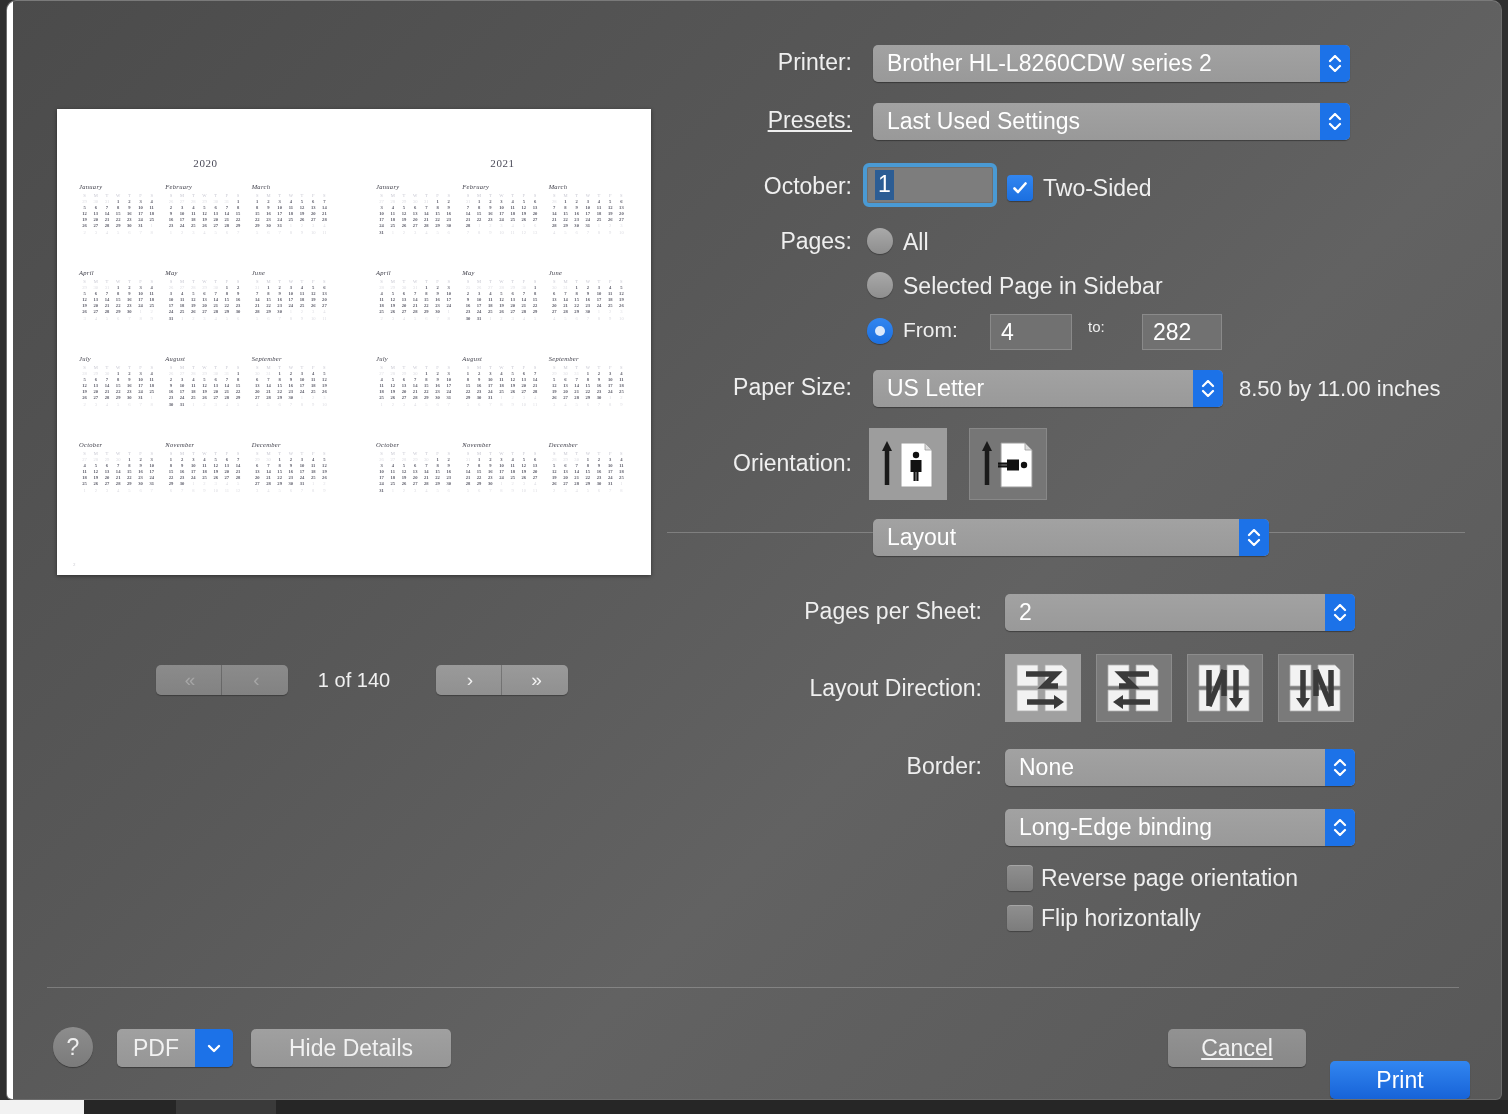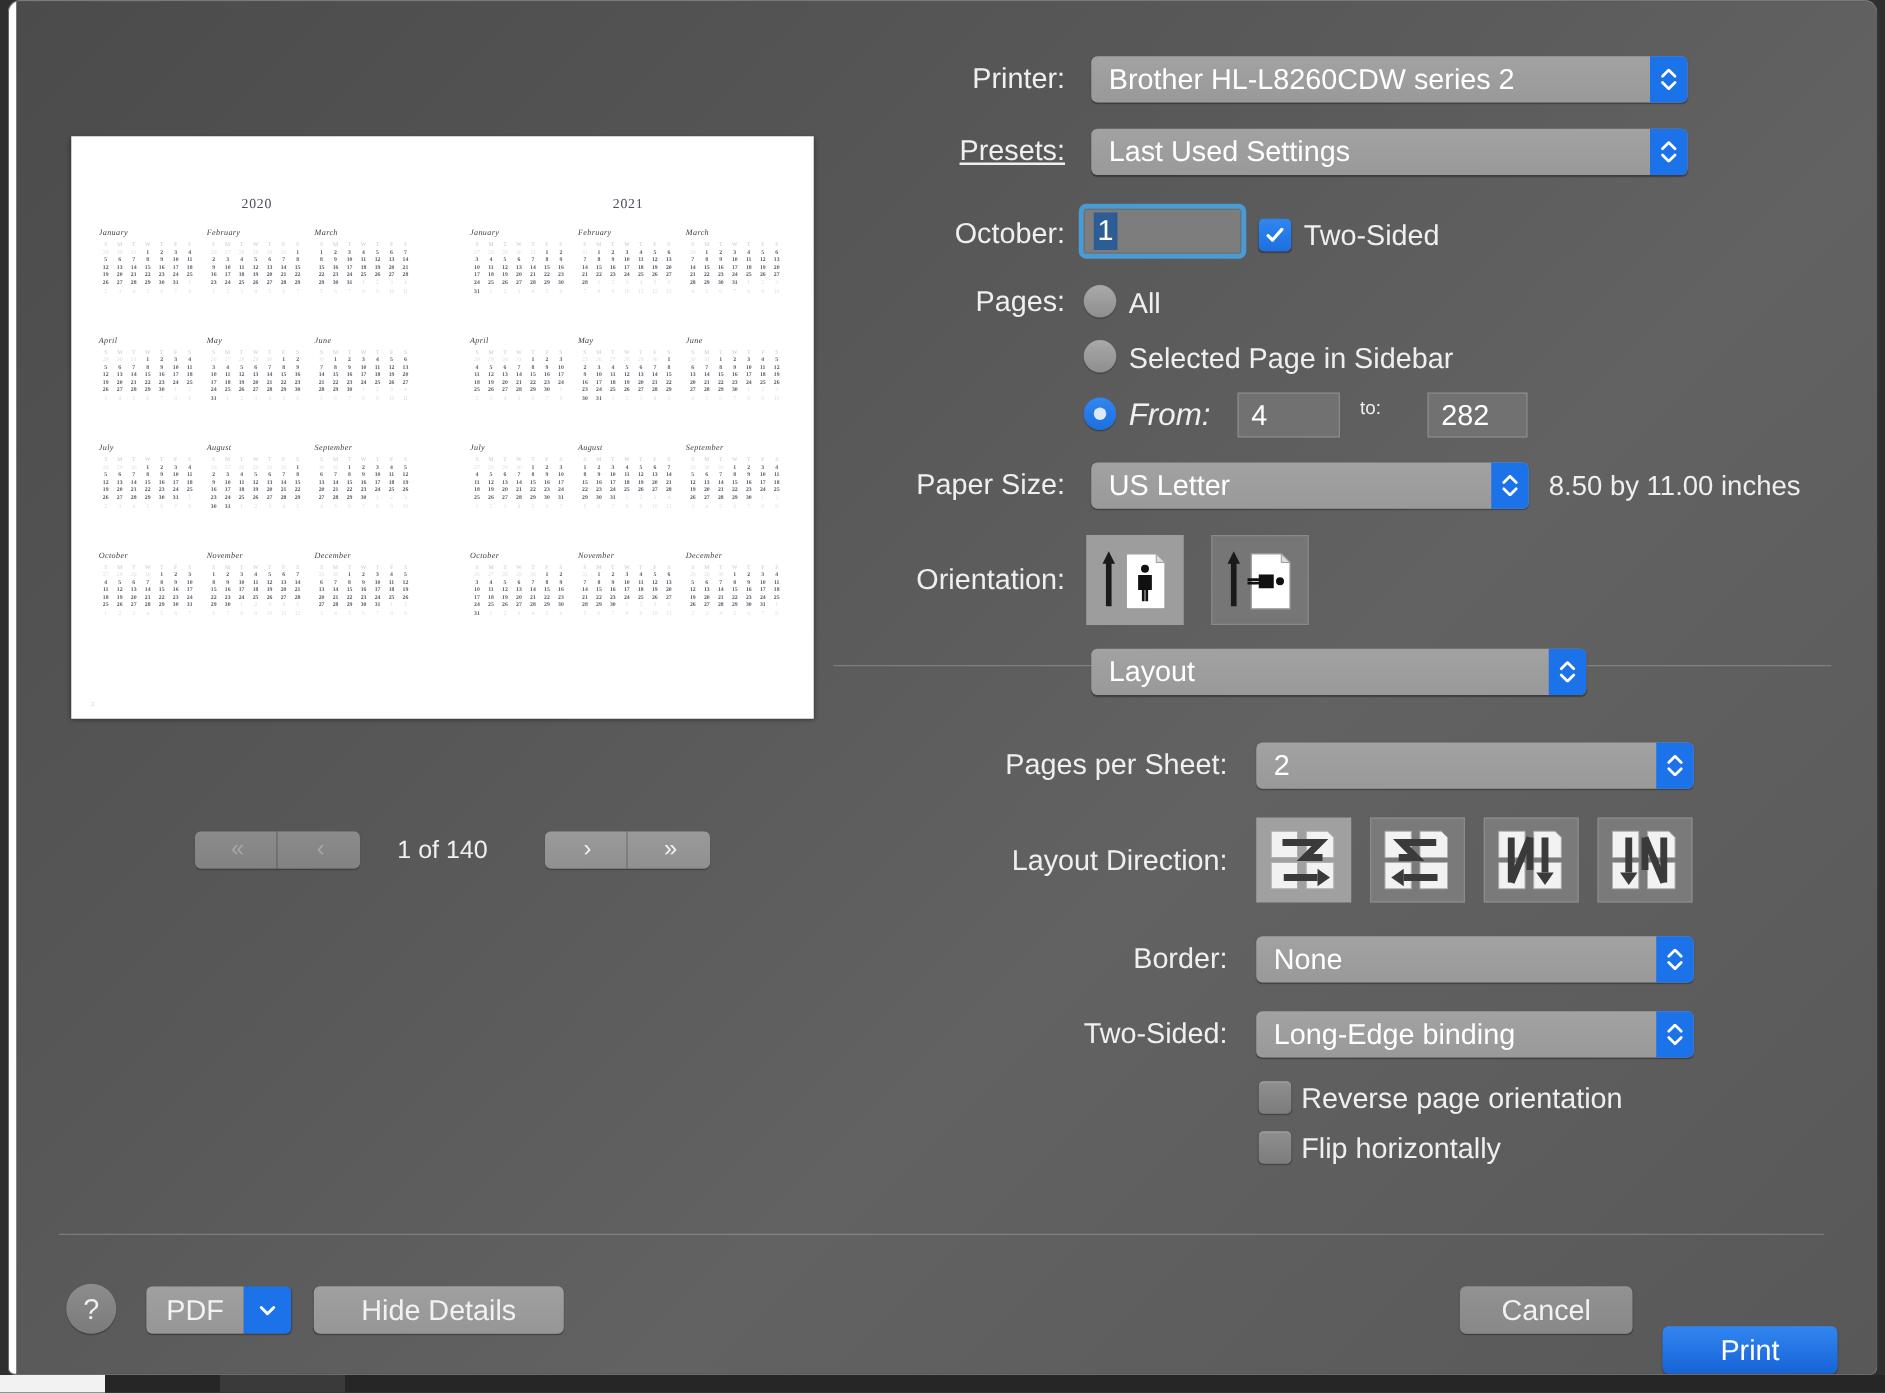--- a/index.html
+++ b/index.html
@@ -346,20 +346,21 @@
     position: absolute;
     left: 1161px; top: 1028px;
     width: 138px; height: 38px;
     border-radius: 5px;
     background: linear-gradient(#929292, #888888);
     box-shadow: 0 1px 1px rgba(0,0,0,.35);
     color: #f2f2f2;
     font-size: 23px;
     display: flex; align-items: center; justify-content: center;
     cursor: default;
+    text-decoration: underline;
   }
   #print-button {
     position: absolute;
     left: 1323px; top: 1060px;
     width: 140px; height: 38px;
     border-radius: 5px;
     background: linear-gradient(#3286f0, #1763d8);
     box-shadow: 0 1px 1px rgba(0,0,0,.35);
     color: #ffffff;
     font-size: 23px;
@@ -1737,21 +1738,21 @@
 
   <div class="row-label" style="left:640px; top:227px; width:205px;">Pages:</div>
 
   <div class="radio off" style="left:860px; top:227px;"></div>
   <div class="static-text" style="left:896px; top:228px; font-size:23px;">All</div>
 
   <div class="radio off" style="left:860px; top:271px;"></div>
   <div class="static-text" style="left:896px; top:272px; font-size:23px;">Selected Page in Sidebar</div>
 
   <div class="radio on" style="left:860px; top:317px;"></div>
-  <div class="static-text" style="left:896px; top:317px; font-size:25px;font-style:italic;">From:</div>
+  <div class="static-text" style="left:896px; top:317px; font-size:21px;">From:</div>
   <div class="textfield" style="left:983px; top:313px; width:82px;">4</div>
   <div class="static-text" style="left:1081px; top:317px; font-size:15px;">to:</div>
   <div class="textfield" style="left:1135px; top:313px; width:80px;">282</div>
 
   <div class="row-label" style="left:600px; top:373px; width:245px;">Paper Size:</div>
   <div class="popup" style="left:866px; top:369px; width:350px;">
     <div class="pv">US Letter</div>
     <div class="stepper">
       <svg width="14" height="8" viewBox="0 0 14 8">
           <path d="M2 6 L7 1 L12 6" fill="none" stroke="#fff" stroke-width="2.2" stroke-linecap="round" stroke-linejoin="round"></path>
@@ -1883,21 +1884,20 @@
     <div class="stepper">
       <svg width="14" height="8" viewBox="0 0 14 8">
           <path d="M2 6 L7 1 L12 6" fill="none" stroke="#fff" stroke-width="2.2" stroke-linecap="round" stroke-linejoin="round"></path>
         </svg>
       <svg width="14" height="8" viewBox="0 0 14 8">
           <path d="M2 2 L7 7 L12 2" fill="none" stroke="#fff" stroke-width="2.2" stroke-linecap="round" stroke-linejoin="round"></path>
         </svg>
     </div>
   </div>
 
-  <div class="row-label" style="left:670px; top:812px; width:305px;">Two-Sided:</div>
   <div class="popup" style="left:998px; top:808px; width:350px;">
     <div class="pv">Long-Edge binding</div>
     <div class="stepper">
       <svg width="14" height="8" viewBox="0 0 14 8">
           <path d="M2 6 L7 1 L12 6" fill="none" stroke="#fff" stroke-width="2.2" stroke-linecap="round" stroke-linejoin="round"></path>
         </svg>
       <svg width="14" height="8" viewBox="0 0 14 8">
           <path d="M2 2 L7 7 L12 2" fill="none" stroke="#fff" stroke-width="2.2" stroke-linecap="round" stroke-linejoin="round"></path>
         </svg>
     </div>

